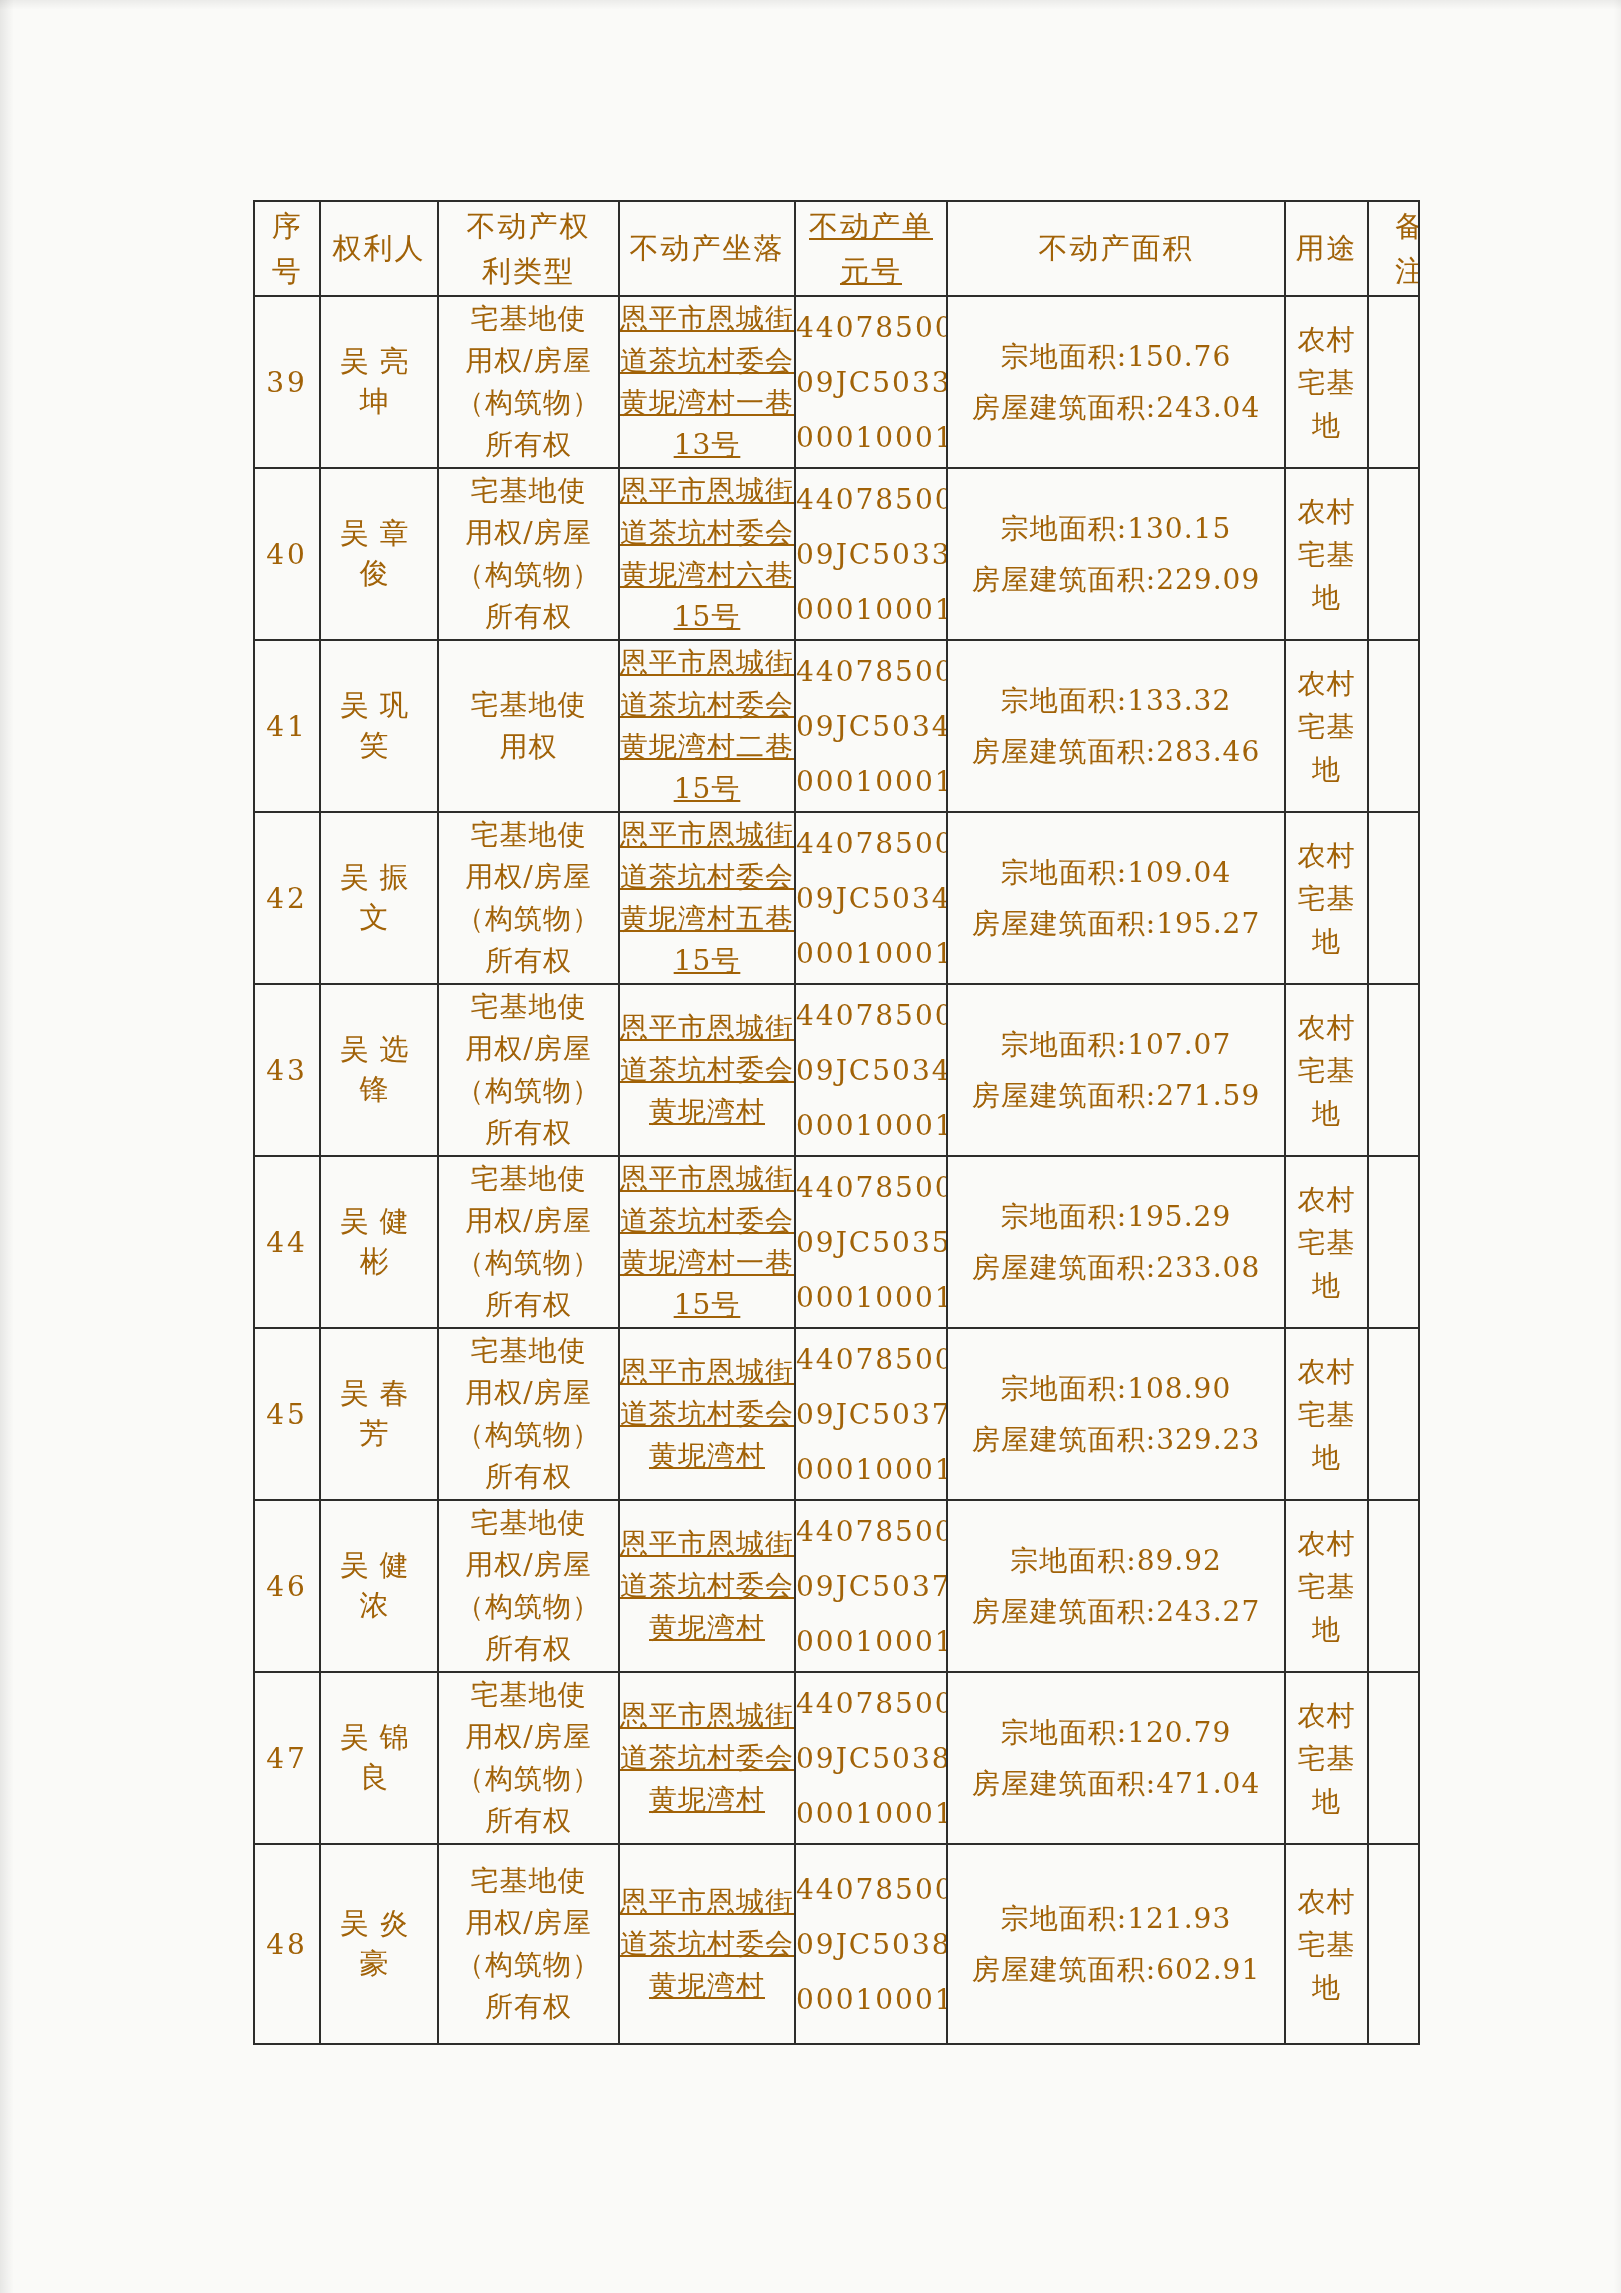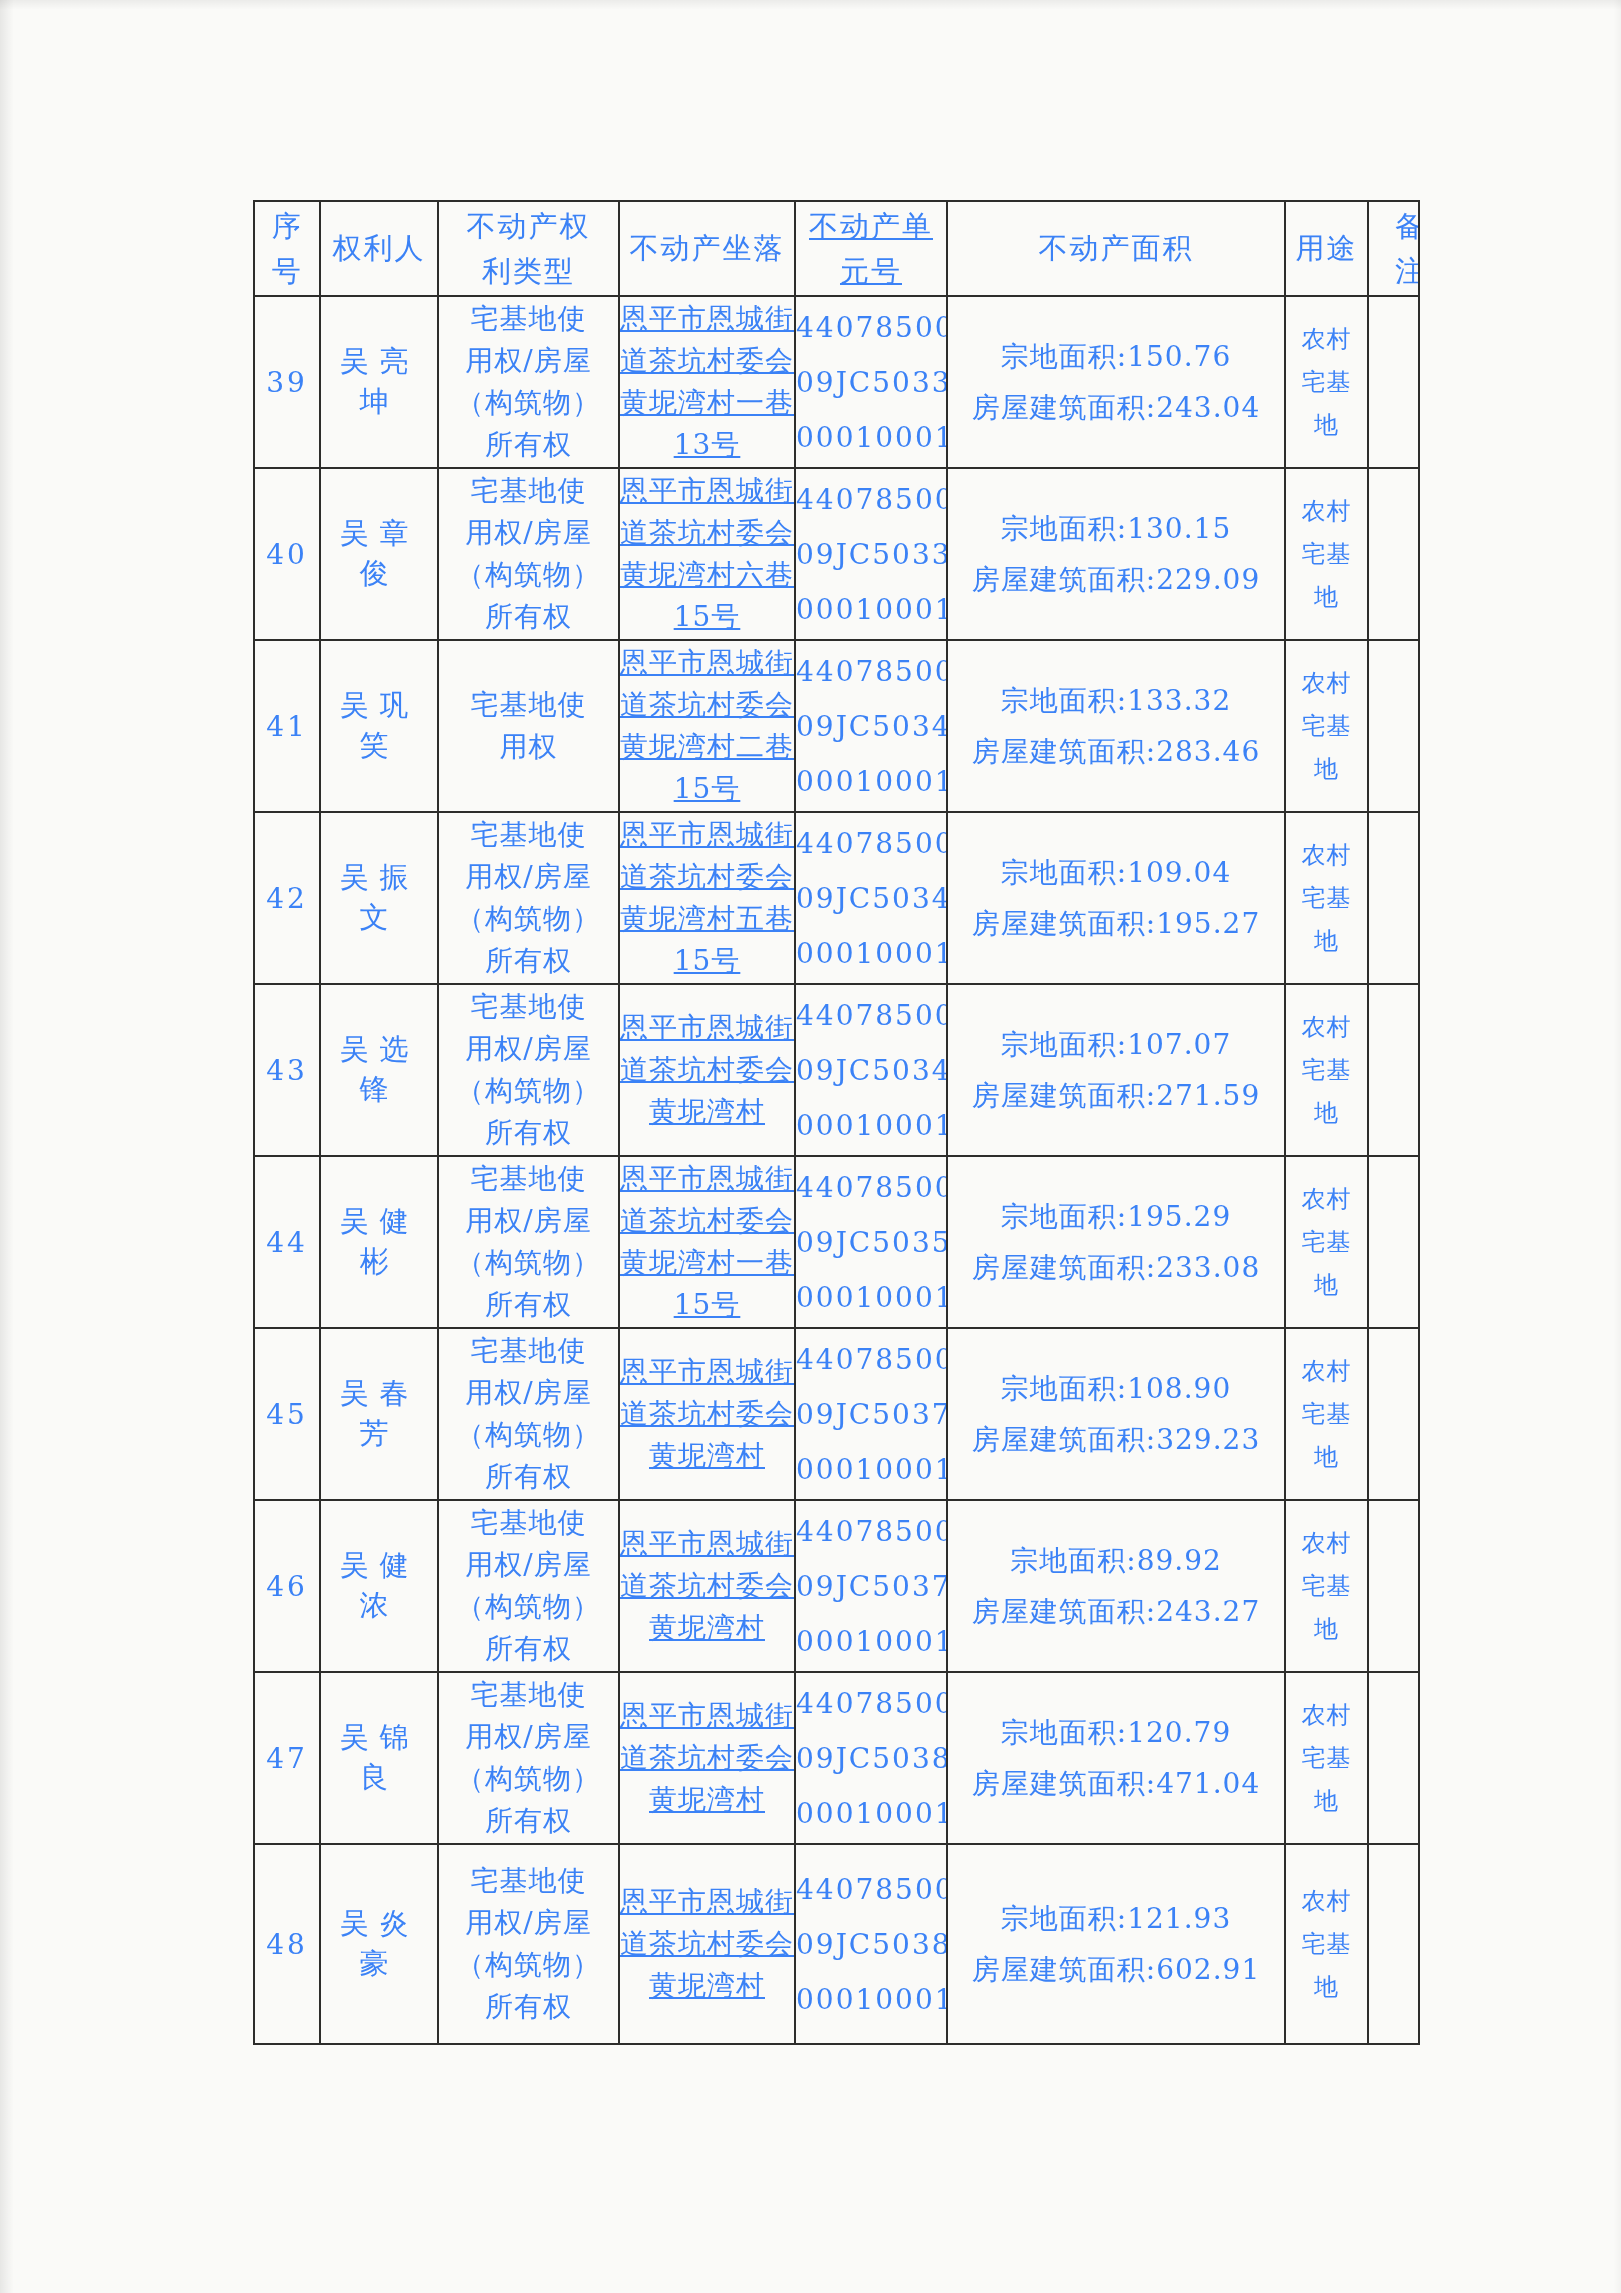--- a/index.html
+++ b/index.html
@@ -7,21 +7,21 @@
     padding: 0;
     background: #e8e8e6;
     font-family: "DejaVu Serif", "Liberation Serif", serif;
   }
   .paper {
     position: relative;
     width: 1621px;
     height: 2294px;
     background: #fafaf8;
     overflow: hidden;
-    color: #3b82f6;
+    color: #a16207;
   }
   
   .paper::before {
     content: "";
     position: absolute;
     inset: 0;
     pointer-events: none;
     background:
       linear-gradient(to right, rgba(0,0,0,0.08), rgba(0,0,0,0) 13.7px),
       linear-gradient(to bottom, rgba(0,0,0,0.06), rgba(0,0,0,0) 9.8px),
@@ -81,21 +81,21 @@
     font-size: 29px;
     letter-spacing: 10.8px;
     padding-left: 1px;
   }
   .lines div { white-space: nowrap; }
   .type-lines div     { font-size: 28px; line-height: 42px; letter-spacing: 1px; }
   .location-lines div { font-size: 28px; line-height: 42px; letter-spacing: 1px; text-decoration: underline; }
   .unit-lines div     { font-size: 28px; line-height: 55px; letter-spacing: 2px; }
   .area-lines div     { font-size: 28px; line-height: 51px; letter-spacing: 1px; }
   .usage {
-    font-size: 24px;
+    font-size: 28px;
     line-height: 43px;
     width: 61px;
     word-break: break-all;
     letter-spacing: 1px;
   }
   .remark { font-size: 28px; }
 </style>
 </head>
 <body>
 

